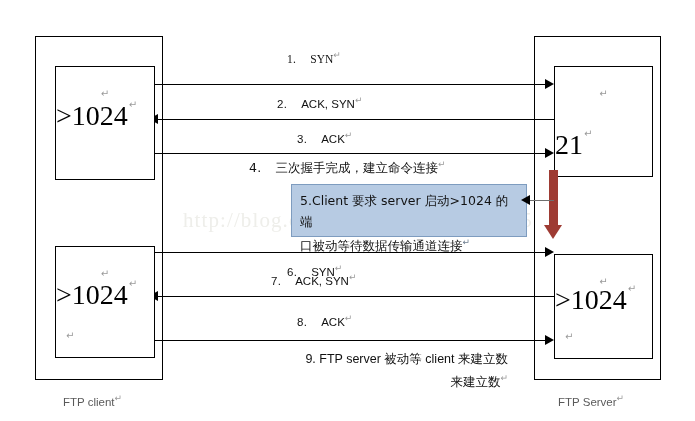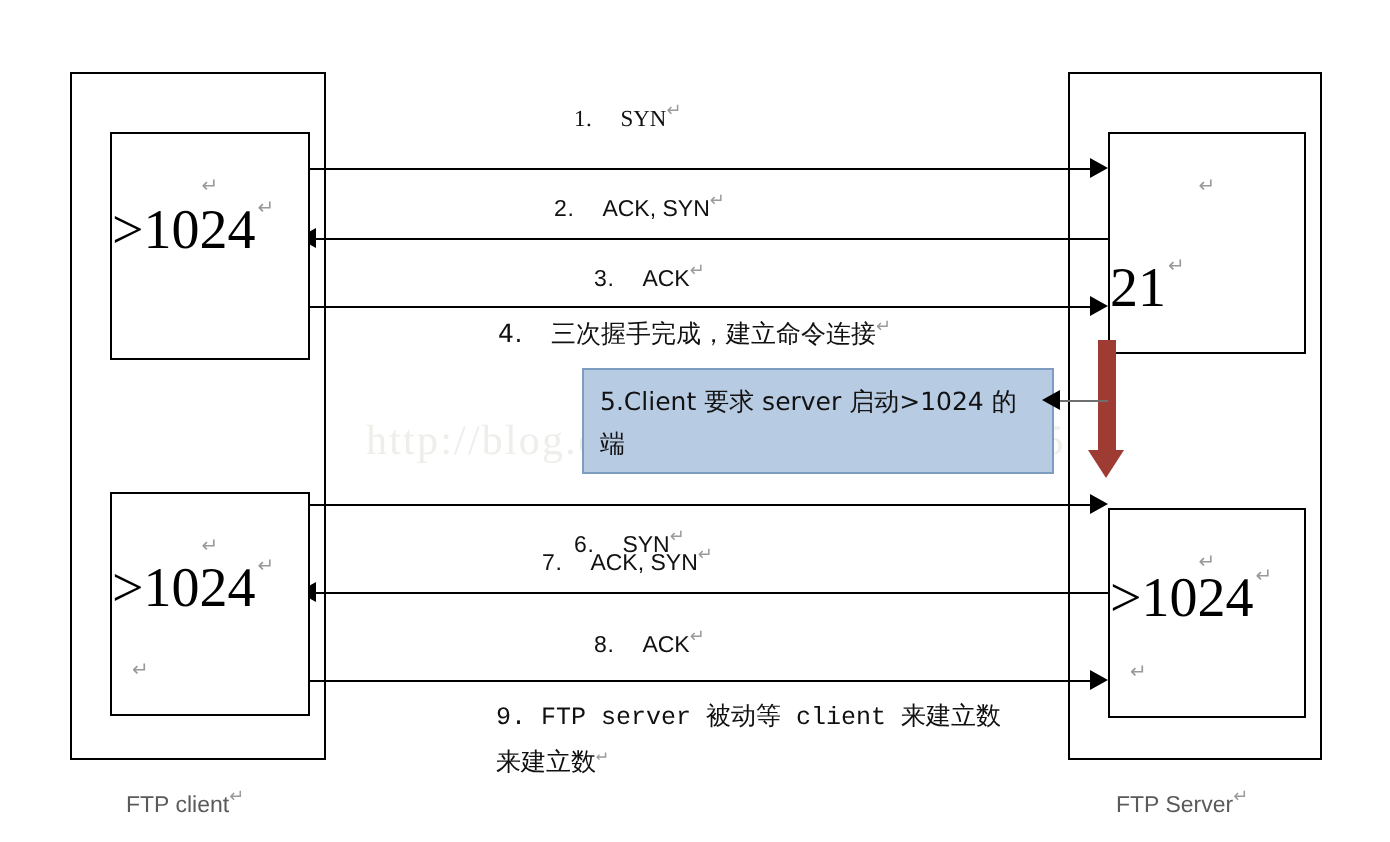--- a/index.html
+++ b/index.html
@@ -196,24 +196,25 @@
   #caption-client { left: 63px;  top: 393px; text-align: right; }
   #caption-server { left: 558px; top: 393px; }
   .host-caption .cr { font-size: 9px; color: #9a9a9a; vertical-align: super; }
 
   
   #note-step9 {
     position: absolute;
     left: 248px;
     top: 350px;
     width: 260px;
-    font-family: Liberation Mono, monospace;
+    font-family: Liberation Sans, sans-serif;
     font-size: 12.5px;
     line-height: 19px;
     color: #111111;
+    text-align: right;
   }
   #note-step9 .cr { font-size: 9px; color: #9a9a9a; vertical-align: super; }
 </style>
 </head>
 <body>
 
 <div id="canvas">
 
   <div class="watermark">http://blog.csdn.net/zhangyuan12805</div>
 
@@ -300,20 +301,23 @@
   <div id="server-transition-arrow"></div>
   <div id="server-transition-arrow-head"></div>
 
   <div id="callout-connector"></div>
   <div id="callout-connector-head"></div>
 
   <div id="callout-step5">
     <div>
       <span>5.Client 要求 server 启动&gt;1024 的端</span>
     </div>
+    <div>
+      <span>口被动等待数据传输通道连接</span><span class="cr">↵</span>
+    </div>
   </div>
 
   <div id="note-step9">
     <div>
       <span>9. FTP server 被动等 client 来建立数</span>
     </div>
     <div>
       <span>来建立数</span><span class="cr">↵</span>
     </div>
   </div>

